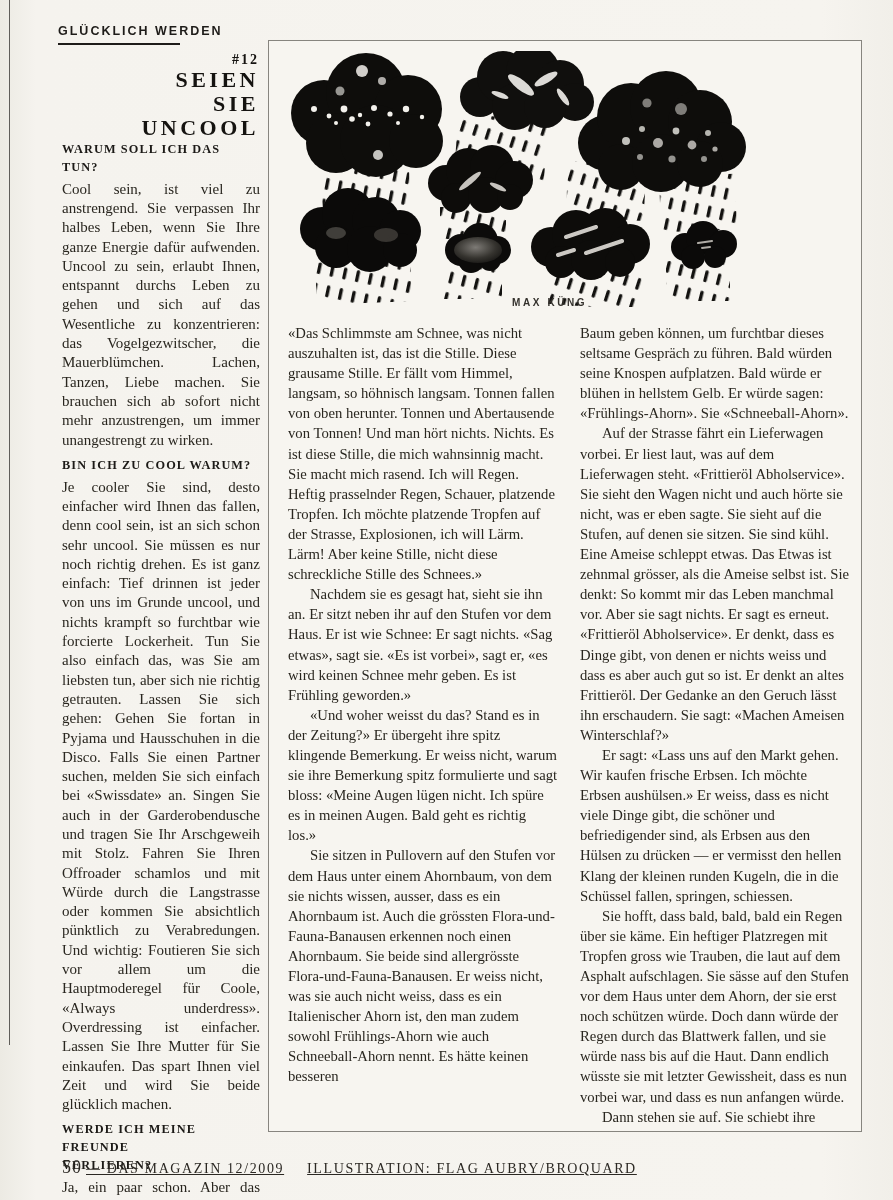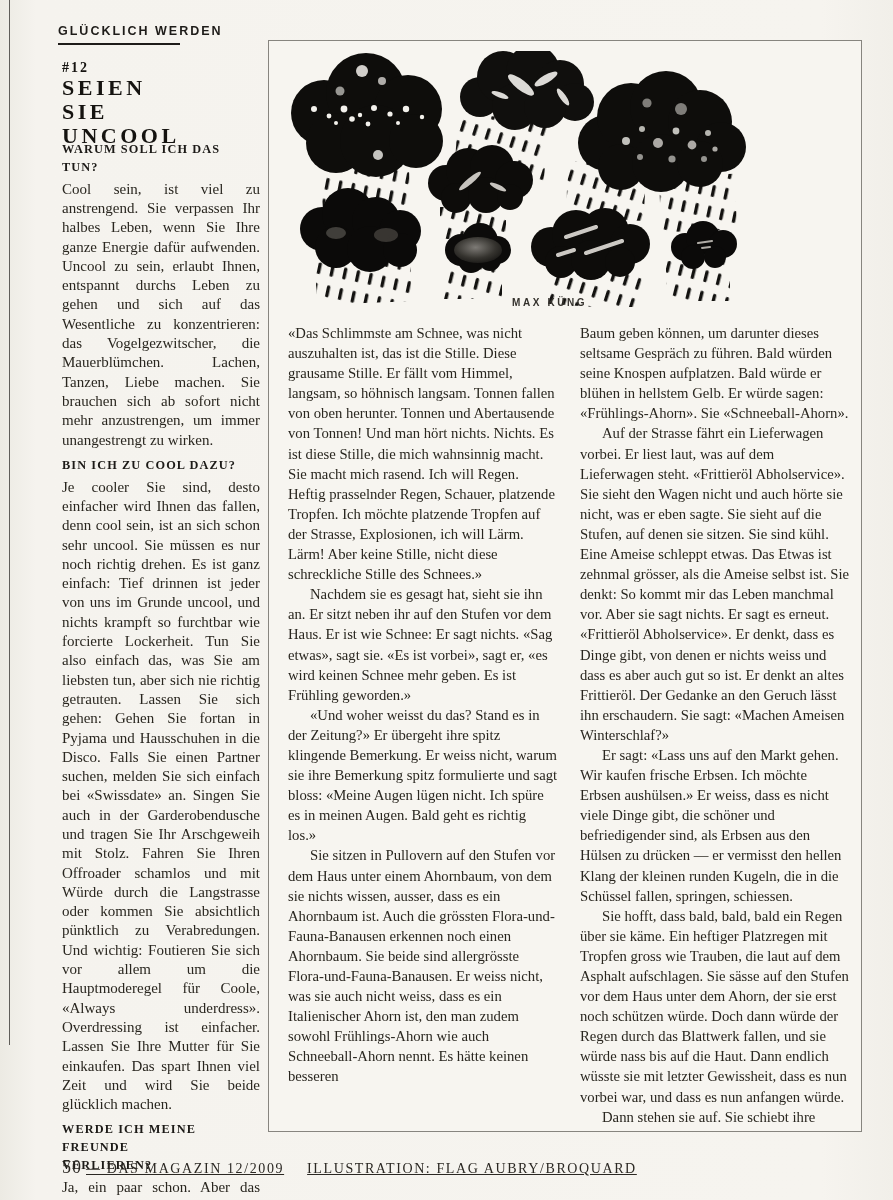--- a/index.html
+++ b/index.html
@@ -18,21 +18,21 @@
   .spine-line { position:absolute; left:9px; top:0; width:1px; height:1045px; background:#5f5d59; }
 
   .kicker-wrap { position:absolute; left:58px; top:24px; }
   .kicker {
     font-family:"Liberation Sans", sans-serif;
     font-size:12.5px; font-weight:700; letter-spacing:2px; color:#1e1c19;
     white-space:nowrap;
   }
   .kicker-rule { margin-top:5px; width:122px; height:2px; background:#1e1c19; }
 
-  .title-block { position:absolute; left:62px; top:60px; width:197px; text-align:left; color:#151310; }
+  .title-block { position:absolute; left:62px; top:52px; width:197px; text-align:right; color:#151310; }
   .issue-no { font-size:14px; font-weight:700; letter-spacing:2px; }
   .title-line { font-size:22px; font-weight:700; letter-spacing:3.5px; line-height:1.1; }
 
   .sidebar { position:absolute; left:62px; top:141px; width:198px; }
   .sec-heading {
     font-size:12.3px; font-weight:700; letter-spacing:1.1px; color:#1c1a17;
     margin-top:7px; margin-bottom:3px; line-height:1.45;
   }
   .sec-body {
     font-size:15px; line-height:19.3px; text-align:justify; color:#29261f;
@@ -77,21 +77,21 @@
   <div class="title-block">
     <div class="issue-no">#12</div>
     <div class="title-line">SEIEN</div>
     <div class="title-line">SIE</div>
     <div class="title-line">UNCOOL</div>
   </div>
 
   <div class="sidebar">
     <div class="sec-heading" style="margin-top:0">WARUM SOLL ICH DAS TUN?</div>
     <div class="sec-body">Cool sein, ist viel zu anstrengend. Sie verpassen Ihr halbes Leben, wenn Sie Ihre ganze Energie dafür aufwenden. Uncool zu sein, erlaubt Ihnen, entspannt durchs Leben zu gehen und sich auf das Wesentliche zu konzentrieren: das Vogelgezwitscher, die Mauerblümchen. Lachen, Tanzen, Liebe machen. Sie brauchen sich ab sofort nicht mehr anzustrengen, um immer unangestrengt zu wirken.</div>
-    <div class="sec-heading">BIN ICH ZU COOL DAZU?</div>
+    <div class="sec-heading">BIN ICH ZU COOL WARUM?</div>
     <div class="sec-body">Je cooler Sie sind, desto einfacher wird Ihnen das fallen, denn cool sein, ist an sich schon sehr uncool. Sie müssen es nur noch richtig drehen. Es ist ganz einfach: Tief drinnen ist jeder von uns im Grunde uncool, und nichts krampft so furchtbar wie forcierte Lockerheit. Tun Sie also einfach das, was Sie am liebsten tun, aber sich nie richtig getrauten. Lassen Sie sich gehen: Gehen Sie fortan in Pyjama und Hausschuhen in die Disco. Falls Sie einen Partner suchen, melden Sie sich einfach bei «Swissdate» an. Singen Sie auch in der Garderobendusche und tragen Sie Ihr Arschgeweih mit Stolz. Fahren Sie Ihren Offroader schamlos und mit Würde durch die Langstrasse oder kommen Sie absichtlich pünktlich zu Verabredungen. Und wichtig: Foutieren Sie sich vor allem um die Hauptmoderegel für Coole, «Always underdress». Overdressing ist einfacher. Lassen Sie Ihre Mutter für Sie einkaufen. Das spart Ihnen viel Zeit und wird Sie beide glücklich machen.</div>
     <div class="sec-heading" style="width:150px">WERDE ICH MEINE FREUNDE VERLIEREN?</div>
     <div class="sec-body">Ja, ein paar schon. Aber das waren sowieso die falschen Freunde.</div>
 
   </div>
 
   <div class="content-box">
 
     <svg class="illo" width="582" height="256" viewBox="0 0 582 256">
       <defs>
@@ -251,21 +251,21 @@
     <div class="illo-credit">MAX KÜNG</div>
 
     <div class="cols">
       <div class="col">
         <p class="first">«Das Schlimmste am Schnee, was nicht auszuhalten ist, das ist die Stille. Diese grausame Stille. Er fällt vom Himmel, langsam, so höhnisch langsam. Tonnen fallen von oben herunter. Tonnen und Abertausende von Tonnen! Und man hört nichts. Nichts. Es ist diese Stille, die mich wahnsinnig macht. Sie macht mich rasend. Ich will Regen. Heftig prasselnder Regen, Schauer, platzende Tropfen. Ich möchte platzende Tropfen auf der Strasse, Explosionen, ich will Lärm. Lärm! Aber keine Stille, nicht diese schreckliche Stille des Schnees.»</p>
         <p>Nachdem sie es gesagt hat, sieht sie ihn an. Er sitzt neben ihr auf den Stufen vor dem Haus. Er ist wie Schnee: Er sagt nichts. «Sag etwas», sagt sie. «Es ist vorbei», sagt er, «es wird keinen Schnee mehr geben. Es ist Frühling geworden.»</p>
         <p>«Und woher weisst du das? Stand es in der Zeitung?» Er übergeht ihre spitz klingende Bemerkung. Er weiss nicht, warum sie ihre Bemerkung spitz formulierte und sagt bloss: «Meine Augen lügen nicht. Ich spüre es in meinen Augen. Bald geht es richtig los.»</p>
         <p>Sie sitzen in Pullovern auf den Stufen vor dem Haus unter einem Ahornbaum, von dem sie nichts wissen, ausser, dass es ein Ahornbaum ist. Auch die grössten Flora-und-Fauna-Banausen erkennen noch einen Ahornbaum. Sie beide sind allergrösste Flora-und-Fauna-Banausen. Er weiss nicht, was sie auch nicht weiss, dass es ein Italienischer Ahorn ist, den man zudem sowohl Frühlings-Ahorn wie auch Schneeball-Ahorn nennt. Es hätte keinen besseren</p>
       </div>
       <div class="col">
-        <p class="first">Baum geben können, um darunter dieses seltsame Gespräch zu führen. Bald würden seine Knospen aufplatzen. Bald würde er blühen in hellstem Gelb. Er würde sagen: «Frühlings-Ahorn». Sie «Schneeball-Ahorn».</p>
+        <p class="first">Baum geben können, um furchtbar dieses seltsame Gespräch zu führen. Bald würden seine Knospen aufplatzen. Bald würde er blühen in hellstem Gelb. Er würde sagen: «Frühlings-Ahorn». Sie «Schneeball-Ahorn».</p>
         <p>Auf der Strasse fährt ein Lieferwagen vorbei. Er liest laut, was auf dem Lieferwagen steht. «Frittieröl Abholservice». Sie sieht den Wagen nicht und auch hörte sie nicht, was er eben sagte. Sie sieht auf die Stufen, auf denen sie sitzen. Sie sind kühl. Eine Ameise schleppt etwas. Das Etwas ist zehnmal grösser, als die Ameise selbst ist. Sie denkt: So kommt mir das Leben manchmal vor. Aber sie sagt nichts. Er sagt es erneut. «Frittieröl Abholservice». Er denkt, dass es Dinge gibt, von denen er nichts weiss und dass es aber auch gut so ist. Er denkt an altes Frittieröl. Der Gedanke an den Geruch lässt ihn erschaudern. Sie sagt: «Machen Ameisen Winterschlaf?»</p>
         <p>Er sagt: «Lass uns auf den Markt gehen. Wir kaufen frische Erbsen. Ich möchte Erbsen aushülsen.» Er weiss, dass es nicht viele Dinge gibt, die schöner und befriedigender sind, als Erbsen aus den Hülsen zu drücken — er vermisst den hellen Klang der kleinen runden Kugeln, die in die Schüssel fallen, springen, schiessen.</p>
         <p>Sie hofft, dass bald, bald, bald ein Regen über sie käme. Ein heftiger Platzregen mit Tropfen gross wie Trauben, die laut auf dem Asphalt aufschlagen. Sie sässe auf den Stufen vor dem Haus unter dem Ahorn, der sie erst noch schützen würde. Doch dann würde der Regen durch das Blattwerk fallen, und sie würde nass bis auf die Haut. Dann endlich wüsste sie mit letzter Gewissheit, dass es nun vorbei war, und dass es nun anfangen würde.</p>
         <p>Dann stehen sie auf. Sie schiebt ihre Hand in die seinige. Sie gehen Hand in Hand auf den Markt und kaufen frische Erbsen.</p>
       </div>
     </div>
   </div>
 
   <div class="footer">
     <span class="pgno">50</span>

